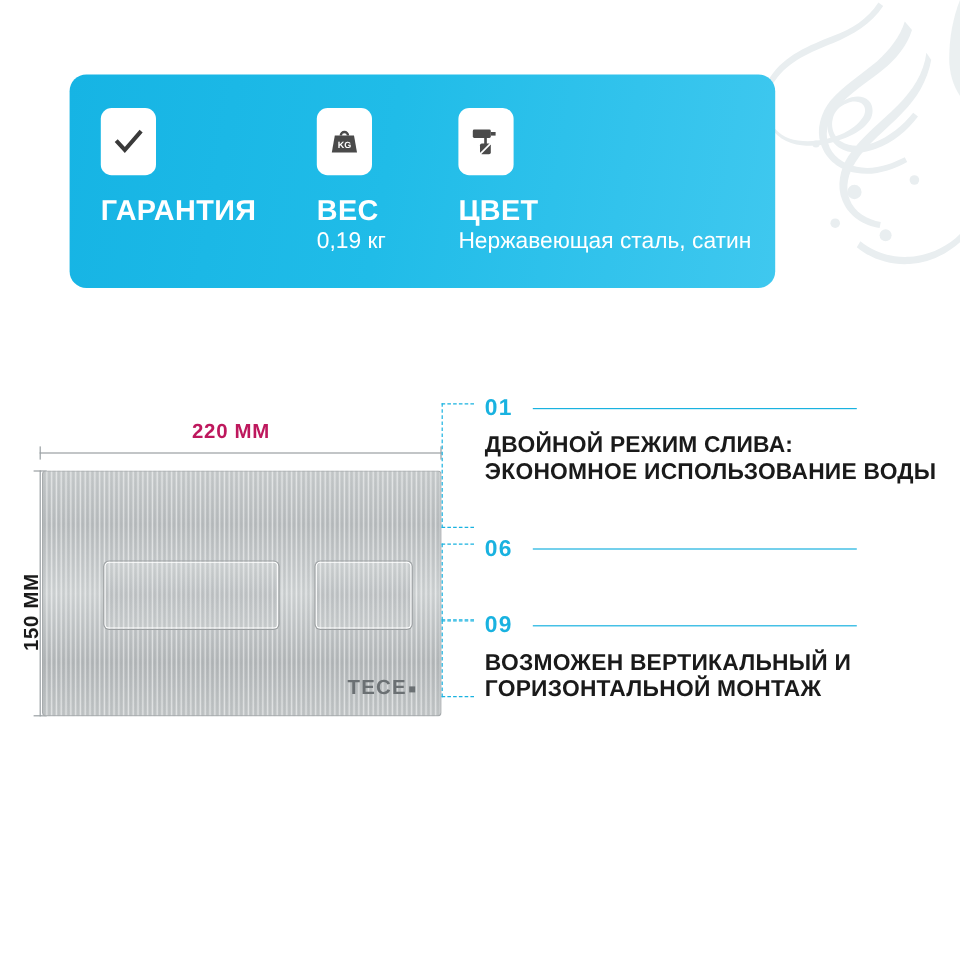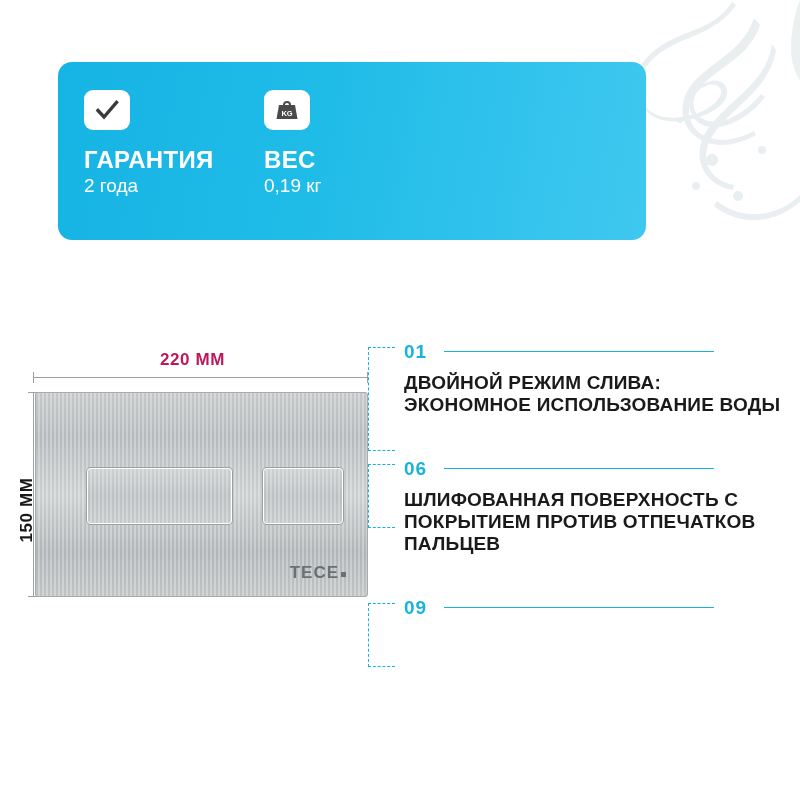--- a/index.html
+++ b/index.html
@@ -42,21 +42,21 @@
     box-sizing: border-box;
     padding-left: 26px;
     padding-right: 6px;
   }
   .banner-col.c1 { width: 180px; }
   .banner-col.c2 { width: 118px; }
   .banner-col.c3 { width: 280px; }
 
   .b-icon {
     width: 46px;
-    height: 40px;
+    height: 56px;
     background: #ffffff;
     border-radius: 9px;
     display: flex;
     align-items: center;
     justify-content: center;
     margin-bottom: 17px;
     text-align: center;
   }
   .b-title {
     color: #ffffff;
@@ -194,21 +194,20 @@
     margin-left: 2px;
     vertical-align: 1px;
   }
 
   
   .features {
     position: absolute;
     left: 368px;
     top: 330px;
     width: 420px;
-    margin-top: 11px;
   }
   .feature {
     position: relative;
     padding-left: 36px;
     margin-bottom: 26px;
   }
   .f-num {
     color: #19b2e0;
     font-size: 19px;
     font-weight: bold;
@@ -265,35 +264,47 @@
 
 <div class="banner">
 
   <div class="banner-col c1">
     <div class="b-icon">
       <svg width="26" height="26" viewBox="0 0 26 26" aria-hidden="true">
         <path d="M4 13.5 L10 20 L22.5 5.5" fill="none" stroke="#3a3a3a" stroke-width="3.4" stroke-linecap="square"></path>
       </svg>
     </div>
     <div class="b-title">ГАРАНТИЯ</div>
-    <div class="b-value">2 года</div>
   </div>
 
   <div class="banner-col c2">
     <div class="b-icon">
       <svg width="28" height="28" viewBox="0 0 28 28" aria-hidden="true">
         <path d="M6 9 h16 l2.5 14 h-21 z" fill="#4a4a4a"></path>
         <path d="M11 9 a3 3 0 0 1 6 0" fill="none" stroke="#4a4a4a" stroke-width="2"></path>
         <text x="14" y="19.5" font-size="7.5" font-family="Liberation Sans, sans-serif" font-weight="bold" fill="#ffffff" text-anchor="middle">KG</text>
       </svg>
     </div>
     <div class="b-title">ВЕС</div>
     <div class="b-value">0,19 кг</div>
   </div>
 
+  <div class="banner-col c3">
+    <div class="b-icon">
+      <svg width="28" height="28" viewBox="0 0 28 28" aria-hidden="true">
+        <rect x="3" y="4" width="15" height="7" rx="1.2" fill="#4a4a4a"></rect>
+        <rect x="18" y="6" width="4" height="3" fill="#4a4a4a"></rect>
+        <rect x="12.5" y="11" width="2.2" height="5" fill="#4a4a4a"></rect>
+        <rect x="9" y="15.5" width="9" height="9" rx="1.5" fill="#4a4a4a"></rect>
+        <path d="M9 24.5 l9 -9" stroke="#ffffff" stroke-width="1.4"></path>
+      </svg>
+    </div>
+    <div class="b-title">ЦВЕТ</div>
+    <div class="b-value">Нержавеющая сталь, сатин</div>
+  </div>
 </div>
 
 <div class="dim-top-label">220 ММ</div>
 <div class="dim-top-line"></div>
 <div class="dim-left-label">150 ММ</div>
 <div class="dim-left-line"></div>
 
 <div class="plate">
   <div class="plate-btn big"></div>
   <div class="plate-btn small"></div>
@@ -306,22 +317,22 @@
     <div class="connector c1"></div>
     <span class="f-num">01</span>
     <span class="f-rule" style="width:270px"></span>
     <div class="f-text">ДВОЙНОЙ РЕЖИМ СЛИВА: ЭКОНОМНОЕ ИСПОЛЬЗОВАНИЕ ВОДЫ</div>
   </div>
 
   <div class="feature" style="margin-top:42px">
     <div class="connector c2"></div>
     <span class="f-num">06</span>
     <span class="f-rule" style="width:270px"></span>
-    <div class="f-text">ШЛИФОВАННАЯ ПОВЕРХНОСТЬ С ПОКРЫТИЕМ ПРОТИВ ОТПЕЧАТКОВ ПАЛЬЦЕВ</div>
   </div>
 
   <div class="feature" style="margin-top:42px">
     <div class="connector c3"></div>
     <span class="f-num">09</span>
     <span class="f-rule" style="width:270px"></span>
+    <div class="f-text">ВОЗМОЖЕН ВЕРТИКАЛЬНЫЙ И ГОРИЗОНТАЛЬНОЙ МОНТАЖ</div>
   </div>
 
 </div>
 
 </body></html>

